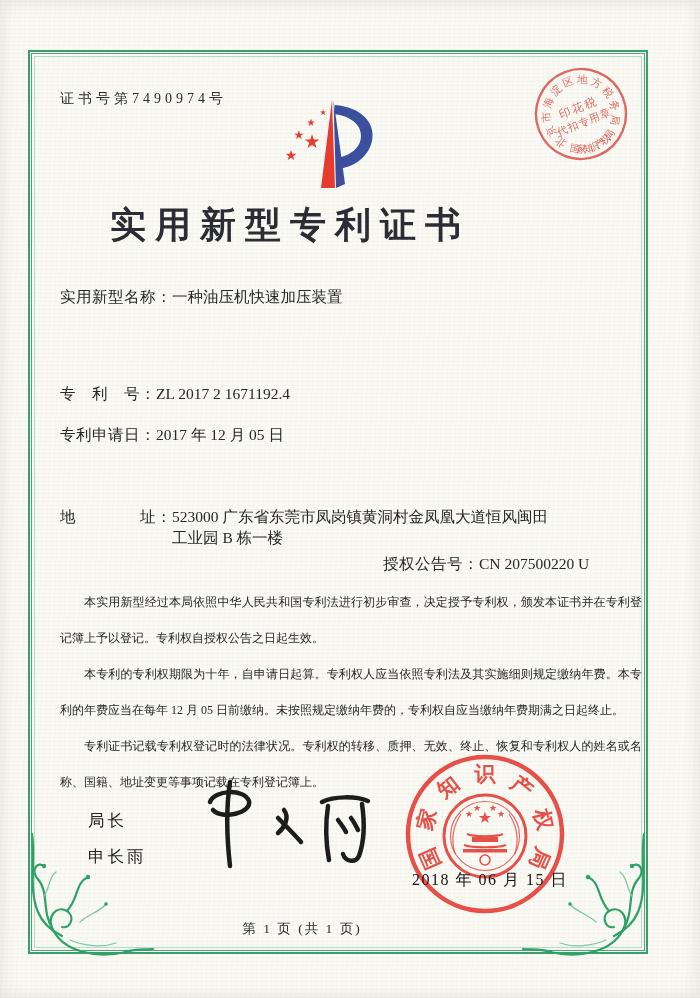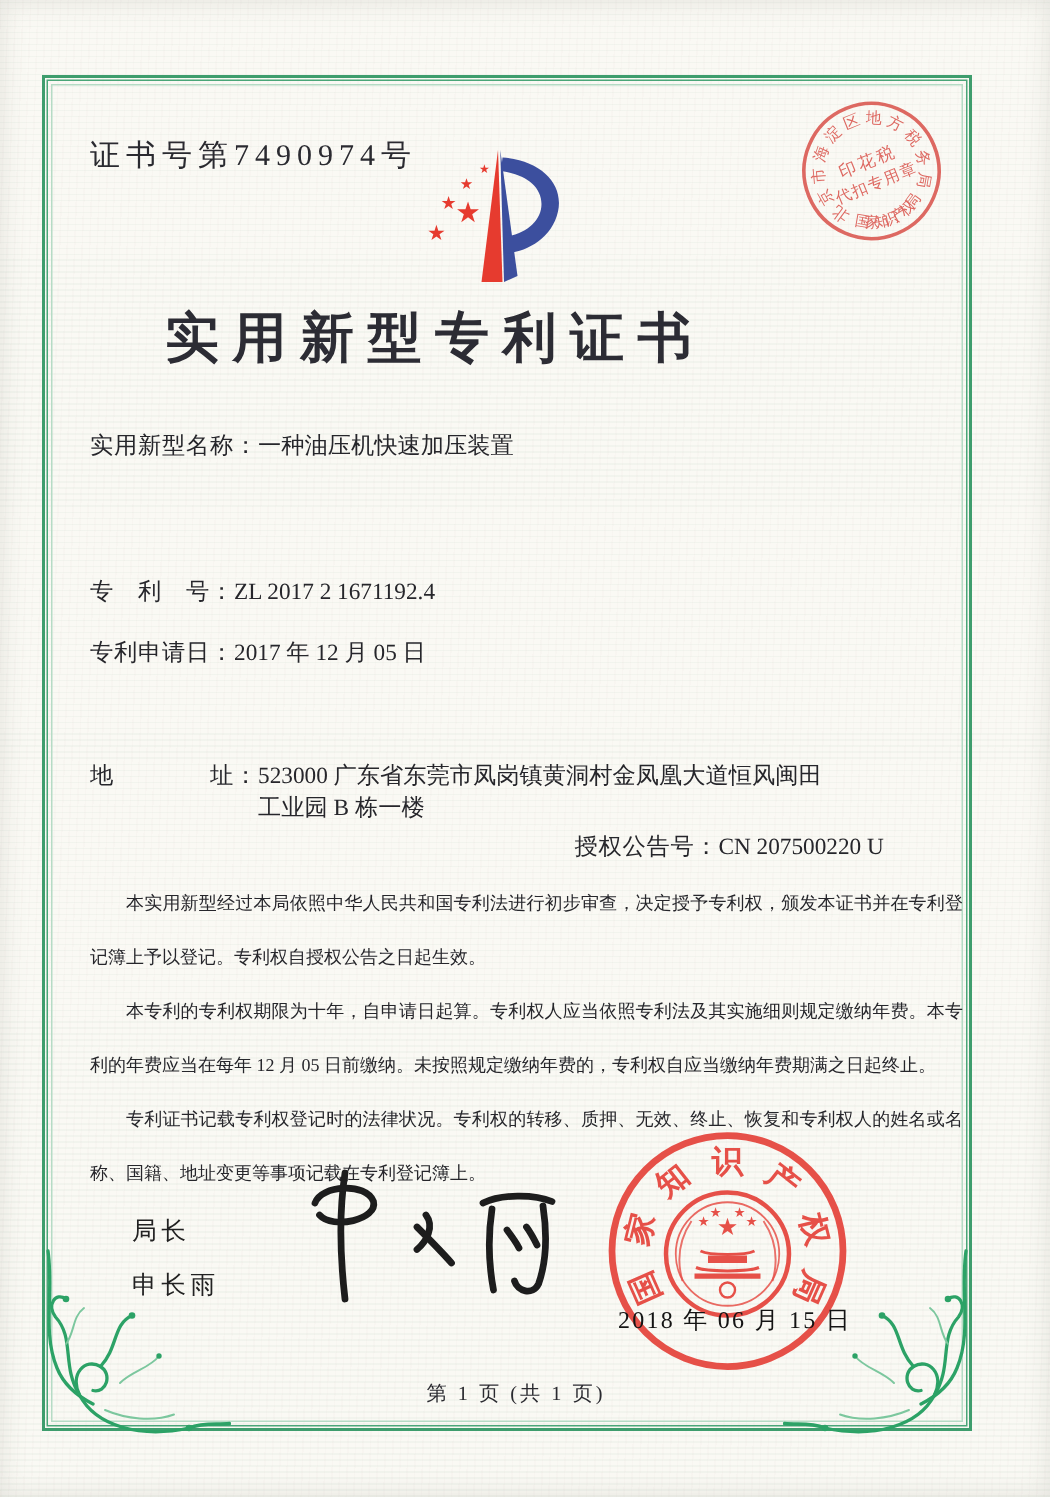--- a/index.html
+++ b/index.html
@@ -17,40 +17,40 @@
     box-shadow:inset 0 0 18px rgba(120,120,110,0.18);
   }
   
   .frame{position:absolute;left:28px;top:50px;width:616px;height:900px;border:2px solid #3e9d6d;}
   .frame-in1{position:absolute;inset:1px;border:1px solid #4aa678;}
   .frame-in2{position:absolute;inset:4px;border:1px solid #b5dbc5;}
   .corner-svg{position:absolute;width:132px;height:126px;}
   .corner-bl{left:22px;bottom:40px;}
   .corner-br{right:46px;bottom:40px;transform:scaleX(-1);}
   
-  .cert-no{position:absolute;left:60px;top:90px;font-size:20px;letter-spacing:4px;color:#2a2a30;}
+  .cert-no{position:absolute;left:60px;top:90px;font-size:14px;letter-spacing:4px;color:#2a2a30;}
   .logo{position:absolute;left:278px;top:98px;}
   .doc-title{position:absolute;left:0;top:201px;width:580px;text-align:center;
     font-size:36px;font-weight:700;letter-spacing:9px;color:#2c2c34;}
   .row{position:absolute;left:60px;font-size:15.5px;color:#26262b;white-space:nowrap;}
   .row .lbl{letter-spacing:0.5px;margin-top:40px;}
   .row-name{top:287px;} .row-inventor{top:343px;} .row-patno{top:384px;}
   .row-filing{top:425px;} .row-patentee{top:465px;}
   .row-addr{top:507px;white-space:normal;width:575px;}
   .row-addr .addr-wrap{display:inline-block;vertical-align:top;white-space:normal;}
   .addr-l2{margin-left:0;}
   .row-grantdate{top:554px;} .row-grantno{top:554px;left:383px;}
   .paras{position:absolute;left:60px;top:584px;width:582px;font-size:12px;
     line-height:36px;color:#26262b;text-align:justify;}
   .paras p{margin:0;text-indent:2em;}
   .signoff-title{position:absolute;left:88px;top:810px;font-size:16.5px;letter-spacing:3px;color:#222;}
   .signoff-name{position:absolute;left:88px;top:846px;font-size:16.5px;letter-spacing:3px;color:#222;}
   .sign-svg{position:absolute;left:188px;top:768px;}
   .page-footer{position:absolute;left:0;top:920px;width:604px;text-align:center;
-    font-size:13.5px;letter-spacing:2px;color:#2a2a30;margin-left:42px;}
+    font-size:13.5px;letter-spacing:2px;color:#2a2a30;}
   
   .main-seal{position:absolute;left:385px;top:732px;opacity:0.93;}
   .seal-date{position:absolute;left:400px;top:870px;width:180px;text-align:center;
     font-size:16px;letter-spacing:1.5px;color:#141414;z-index:5;}
   .tax-seal{position:absolute;left:527px;top:60px;opacity:0.85;transform:rotate(-22deg);}
   svg text{font-family:"Liberation Serif","DejaVu Serif",serif;}
 </style>
 </head>
 <body>
 

